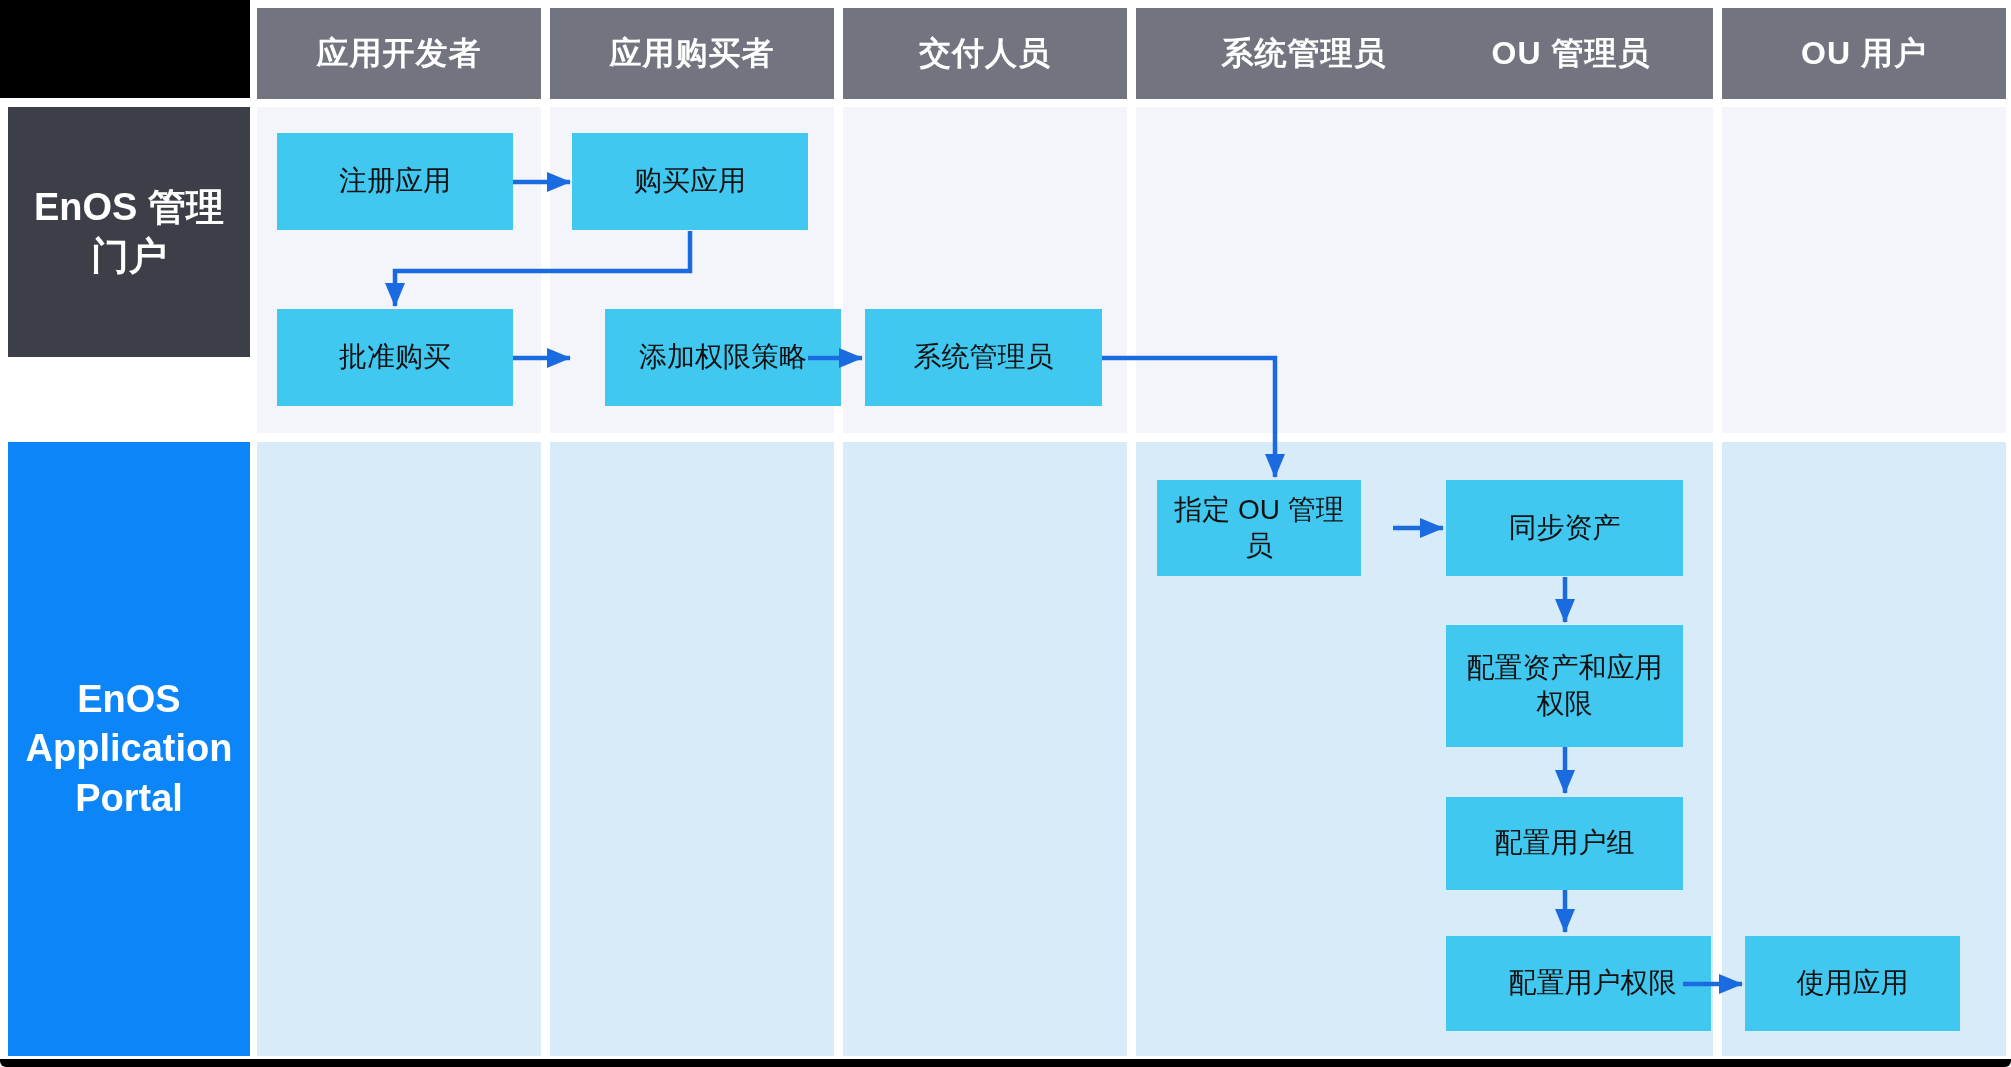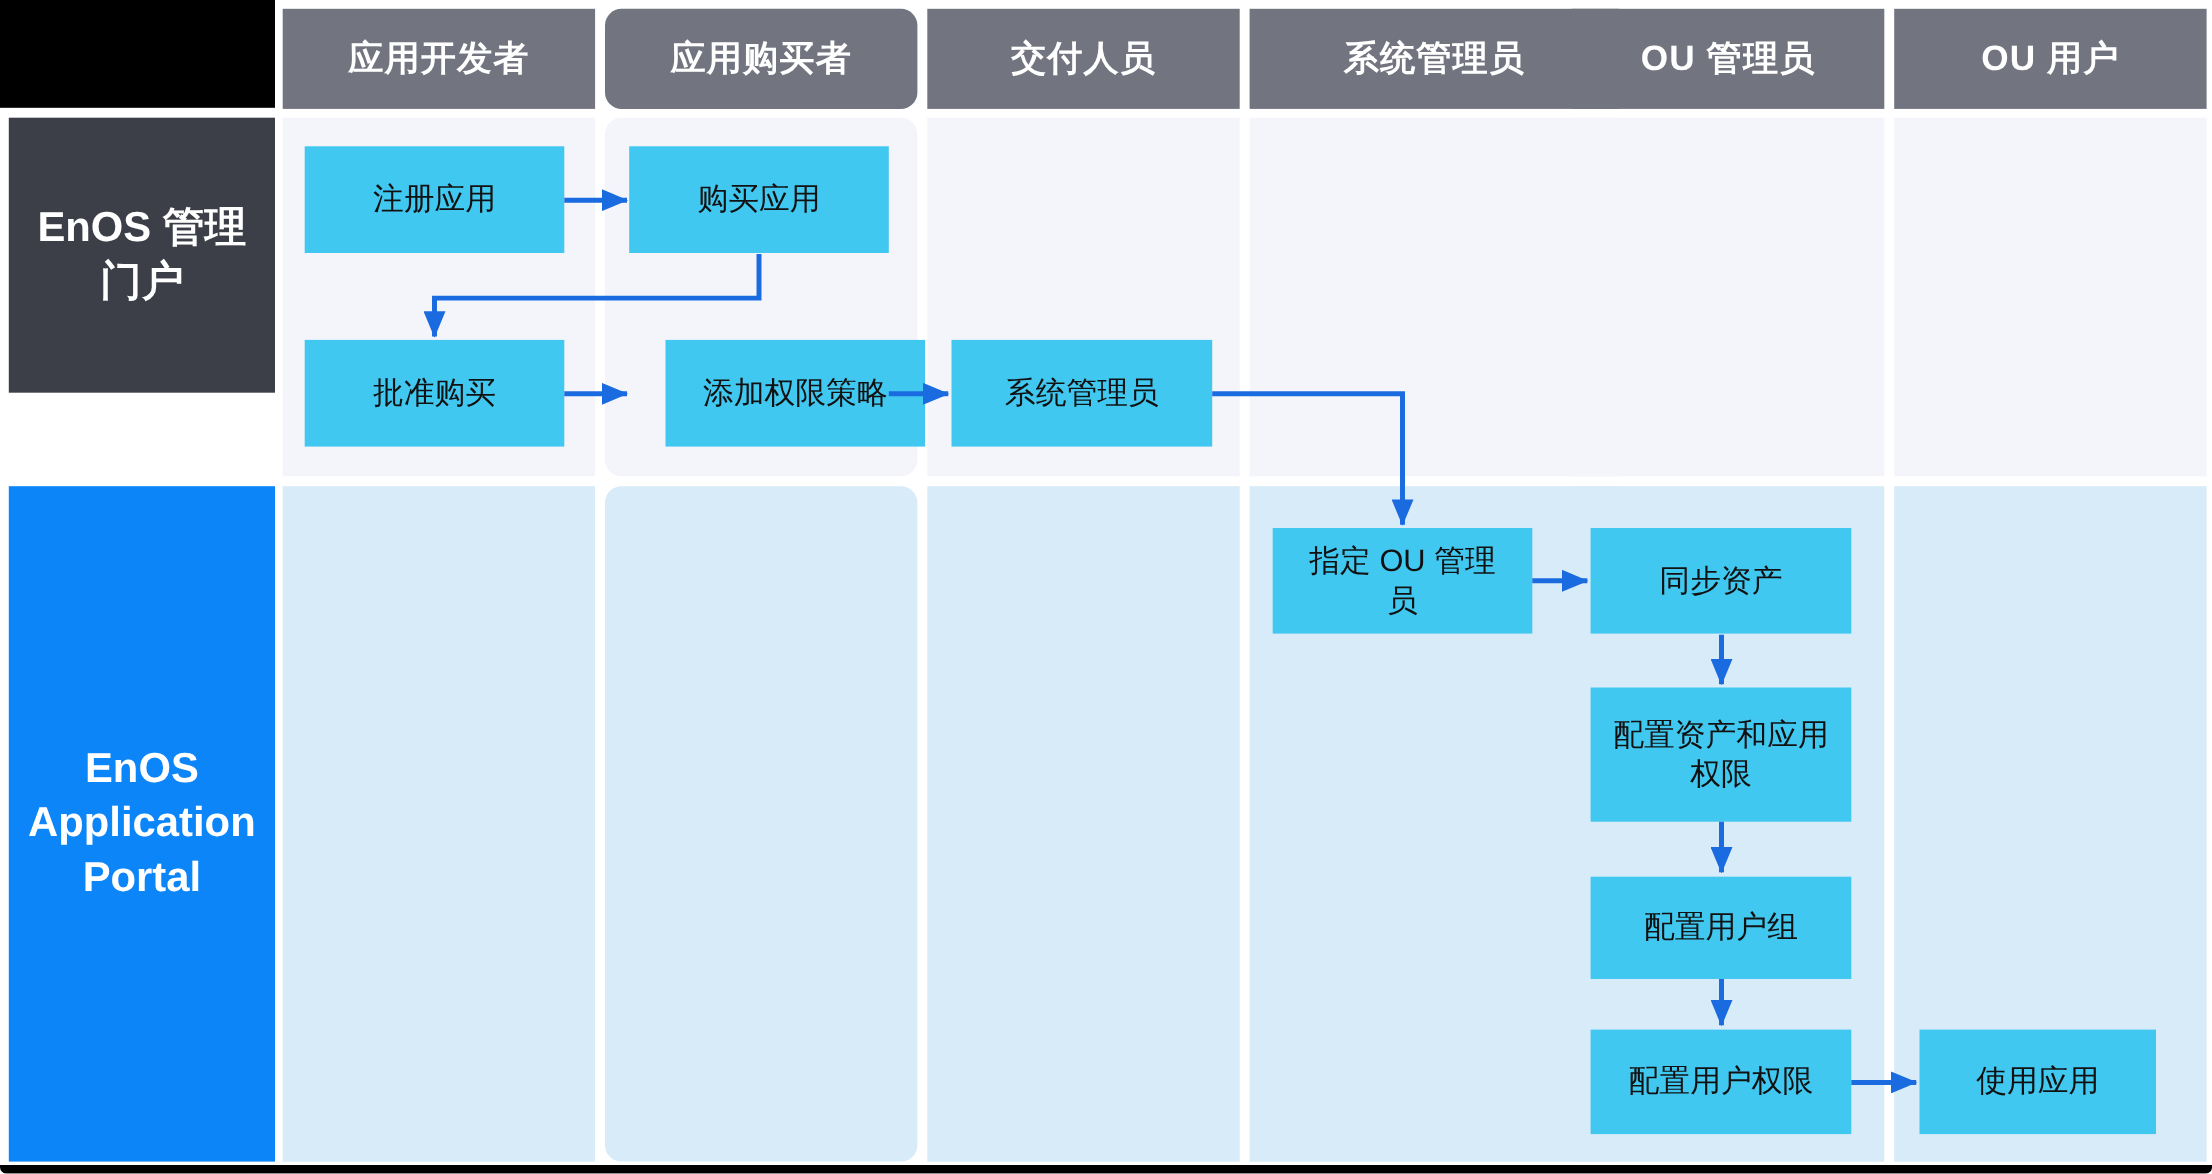--- a/index.html
+++ b/index.html
@@ -5,21 +5,21 @@
   html,body{margin:0;padding:0;background:#ffffff;}
   .canvas{
     position:relative;
     width:2011px;height:1067px;
     background:#ffffff;
     font-family:"Liberation Sans", sans-serif;
     overflow:hidden;
   }
   
   .cx1{left:257px;width:284px;}
-  .cx2{left:550px;width:284px;border-radius:15px;}
+  .cx2{left:550px;width:284px;}
   .cx3{left:843px;width:284px;}
   .cx4{left:1136px;width:336px;}
   .cx5{left:1429px;width:284px;}
   .cx6{left:1722px;width:284px;}
 
   .corner{
     position:absolute;left:0;top:0;width:250px;height:98px;
     background:var(--corner-bg,#000);
   }
   .col-header{
@@ -93,27 +93,27 @@
 门户</div>
   <div class="row-label row-label-2">EnOS
 Application
 Portal</div>
 
   <div class="node" style="left:277px;top:133px;width:236px;height:97px;">注册应用</div>
   <div class="node" style="left:572px;top:133px;width:236px;height:97px;">购买应用</div>
   <div class="node" style="left:277px;top:309px;width:236px;height:97px;">批准购买</div>
   <div class="node" style="left:572px;top:309px;width:236px;height:97px;margin-left:33px;">添加权限策略</div>
   <div class="node" style="left:865px;top:309px;width:237px;height:97px;">系统管理员</div>
-  <div class="node" style="left:1157px;top:480px;width:236px;height:96px;text-align:center;">指定 OU 管理
+  <div class="node" style="left:1157px;top:480px;width:204px;height:96px;text-align:center;">指定 OU 管理
 员</div>
   <div class="node" style="left:1446px;top:480px;width:237px;height:96px;">同步资产</div>
   <div class="node" style="left:1446px;top:625px;width:237px;height:122px;">配置资产和应用
 权限</div>
   <div class="node" style="left:1446px;top:797px;width:237px;height:93px;text-align:right;">配置用户组</div>
-  <div class="node" style="left:1446px;top:936px;width:237px;height:95px;">配置用户权限</div>
+  <div class="node" style="left:1446px;top:936px;width:237px;height:95px;padding-left:28px;">配置用户权限</div>
   <div class="node" style="left:1745px;top:936px;width:215px;height:95px;">使用应用</div>
 
   <svg class="edges" width="2011" height="1067" viewBox="0 0 2011 1067">
     <defs>
       <marker id="ah" viewBox="0 0 24 20" refX="23" refY="10" markerWidth="24" markerHeight="20" markerUnits="userSpaceOnUse" orient="auto">
         <path class="arrow-head" d="M0,0 L24,10 L0,20 Z"></path>
       </marker>
     </defs>
     <path class="edge" marker-end="url(#ah)" d="M513,182 L570,182"></path>
     <path class="edge" marker-end="url(#ah)" d="M690,231 L690,271 L395,271 L395,306"></path>

